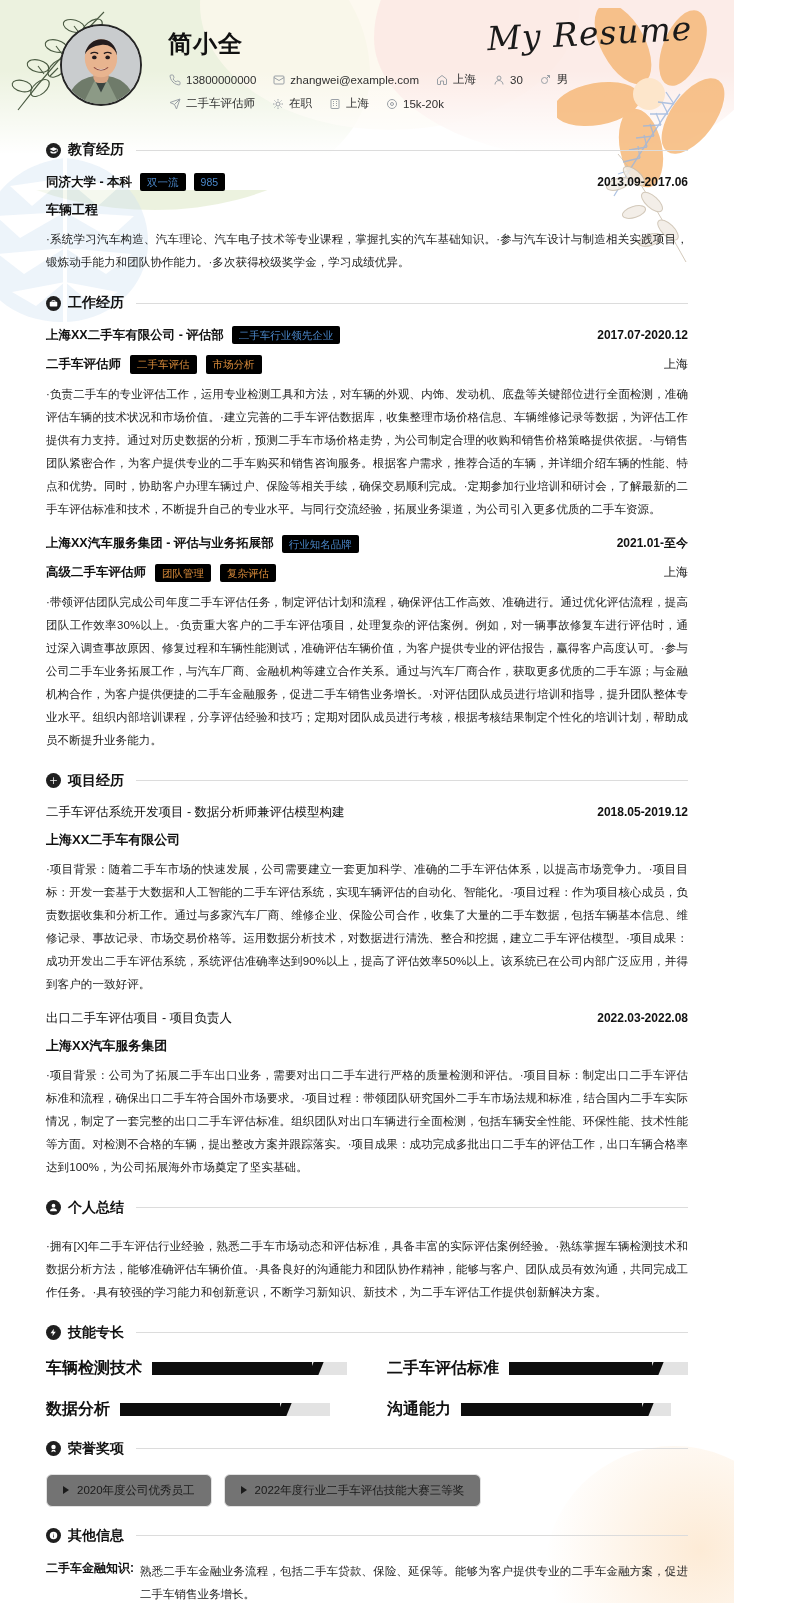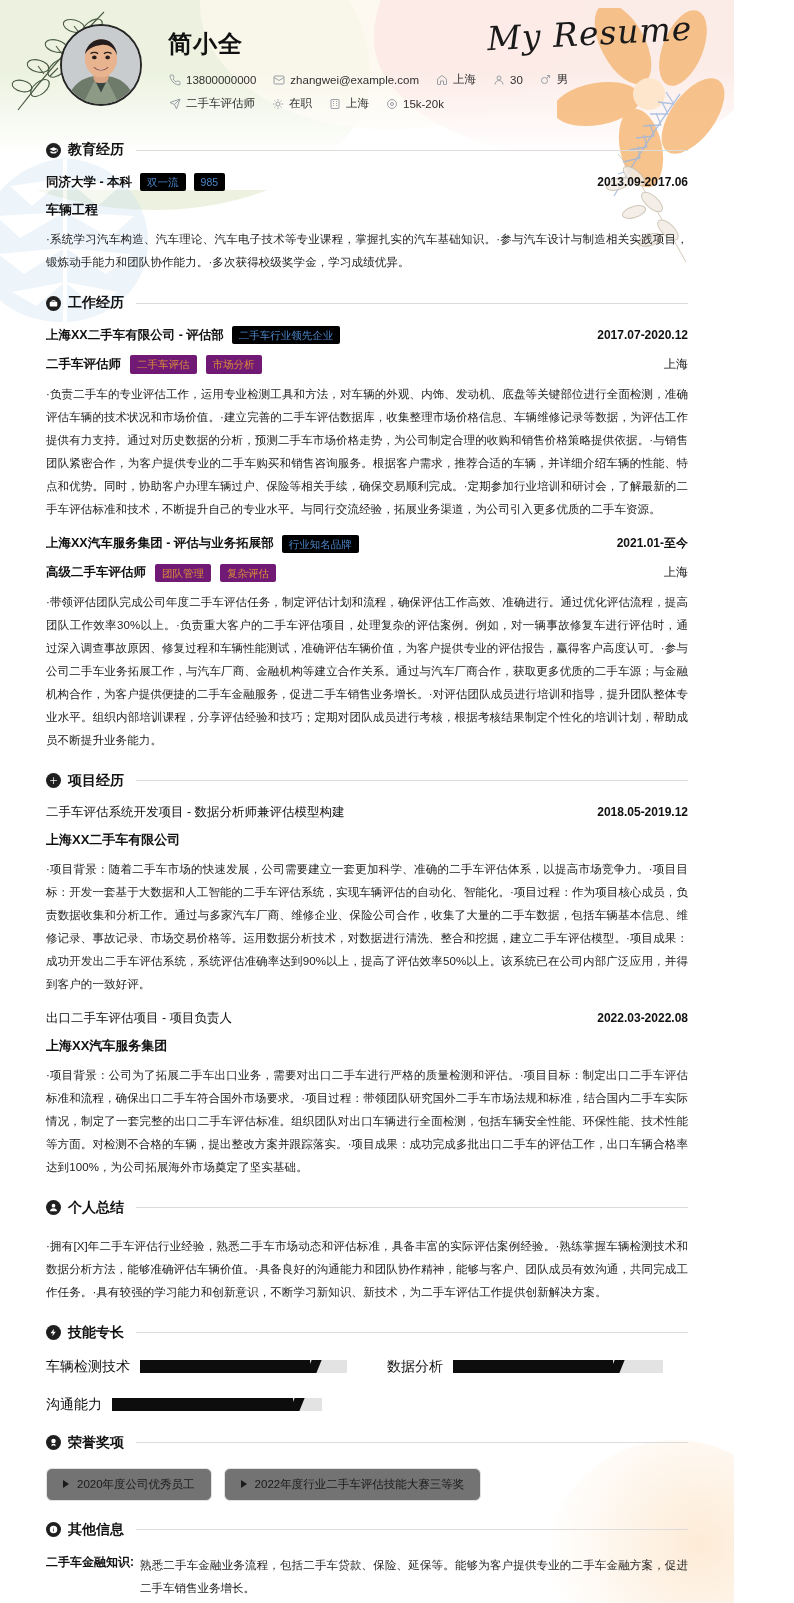--- a/index.html
+++ b/index.html
@@ -84,36 +84,36 @@
   .entry { margin-top:14px; }
   .entry-row { display:flex; align-items:baseline; justify-content:space-between; gap:10px; }
   .entry-left { display:flex; align-items:center; flex-wrap:wrap; gap:8px; min-width:0;}
   .entry-title { font-size:12.5px; font-weight:700; color:#111; }
   .entry-title.plain { font-weight:400; }
   .entry-date { font-size:12px; font-weight:700; color:#111; white-space:nowrap; flex:0 0 auto; }
   .entry-right-plain { font-size:12px; color:#111; white-space:nowrap; flex:0 0 auto; font-weight:400;}
 
   .tag { font-size:10.5px; padding:2px 7px; border-radius:2px; line-height:1.35; white-space:nowrap; }
   .tag.blue { background:#000000; color:#4a86c8; }
-  .tag.orange { background:#701a75; color:#d98b3a; }
+  .tag.orange { background:#000000; color:#d98b3a; }
 
   .entry-sub { font-size:13px; font-weight:700; color:#111; margin-top:10px; }
   .entry-role-row { display:flex; align-items:center; justify-content:space-between; margin-top:11px; gap:10px;}
   .entry-role-left { display:flex; align-items:center; flex-wrap:wrap; gap:9px; }
   .entry-role { font-size:12.5px; font-weight:700; color:#111; }
 
   .body-text {
     font-size:11.5px; line-height:2.0; color:#222; margin-top:9px; text-align:justify;
     letter-spacing:.1px;
   }
 
   
   .skill-grid { display:grid; grid-template-columns:1fr 1fr; gap:20px 40px; margin-top:16px; }
   .skill-item { display:flex; align-items:center; gap:10px; }
-  .skill-name { font-size:14px; font-weight:400; color:#111; white-space:nowrap; }
+  .skill-name { font-size:16px; font-weight:700; color:#111; white-space:nowrap; }
   .skill-bar { position:relative; height:13px; background:#e3e3e3; flex:1 1 auto; max-width:210px; overflow:hidden; }
   .skill-fill { position:absolute; left:0; top:0; bottom:0; background:#0d0d0d; }
   .skill-fill::after {
     content:""; position:absolute; right:-9px; top:0; bottom:0; width:10px;
     background:#0d0d0d; transform:skewX(-22deg);
   }
 
   
   .honor-row { display:flex; gap:12px; margin-top:16px; flex-wrap:wrap; }
   .honor-chip {
@@ -456,20 +456,26 @@
       </div>
 
       <div class="skill-grid">
         <div class="skill-item">
           <span class="skill-name">车辆检测技术</span>
           <span class="skill-bar">
             <span class="skill-fill" style="width: 82%;"></span>
           </span>
         </div>
         <div class="skill-item">
+          <span class="skill-name">二手车评估标准</span>
+          <span class="skill-bar">
+            <span class="skill-fill" style="width: 80%;"></span>
+          </span>
+        </div>
+        <div class="skill-item">
           <span class="skill-name">数据分析</span>
           <span class="skill-bar">
             <span class="skill-fill" style="width: 76%;"></span>
           </span>
         </div>
         <div class="skill-item">
           <span class="skill-name">沟通能力</span>
           <span class="skill-bar">
             <span class="skill-fill" style="width: 86%;"></span>
           </span>

